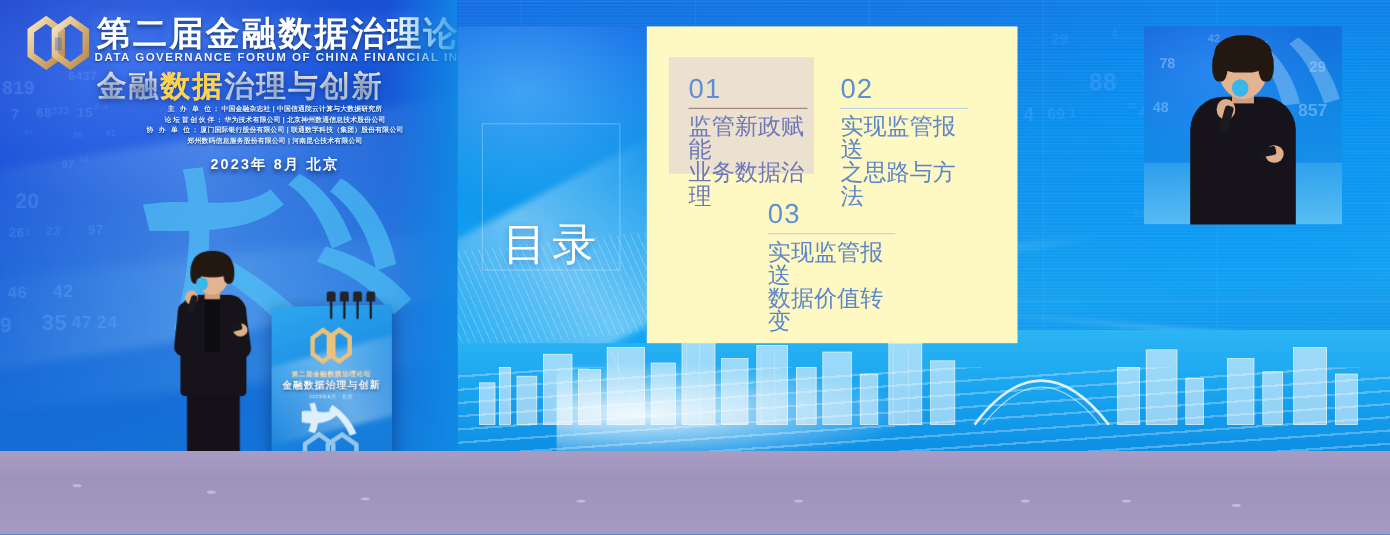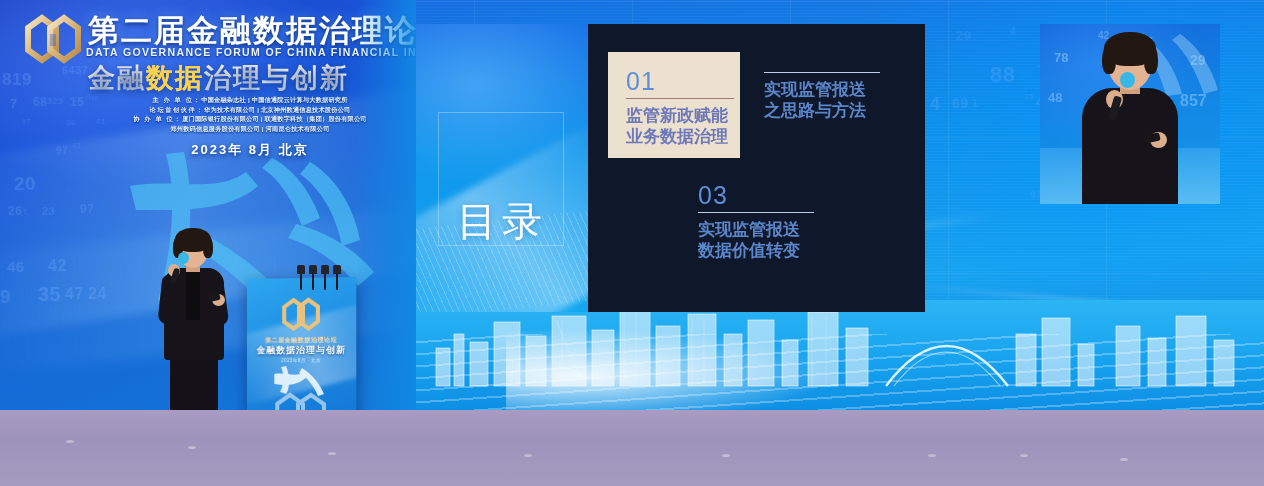--- a/index.html
+++ b/index.html
@@ -125,35 +125,35 @@
     font-family:"DejaVu Sans",sans-serif;
     text-shadow:0 2px 6px rgba(0,60,140,.35);
   }
   .toc-en{
     position:absolute;left:0;top:225px;width:172px;text-align:center;
     color:#fff;font-size:15px;font-weight:400;letter-spacing:2.2px;
   }
 
   .slide-white{
     position:absolute;left:588px;top:24px;width:337px;height:288px;
-    background:#0f172a;
+    background:#fef9c3;
   }
   .hl-box{
     position:absolute;left:20px;top:28px;width:132px;height:106px;
     background:#ece0cf;
   }
   .toc-item{position:absolute;}
   .toc-num{
     font-size:25px;color:#5d8fd6;font-weight:400;letter-spacing:1px;
     font-family:"Liberation Sans",sans-serif;line-height:26px;
   }
   .toc-rule{height:1px;background:#9d7b76;margin:4px 0 6px 0;}
   .toc-rule.blue{background:#b9cfe8;}
   .toc-text{
-    font-size:17px;line-height:21px;color:#5b86c9;font-weight:700;
+    font-size:21px;line-height:21px;color:#5b86c9;font-weight:400;
     font-family:"DejaVu Sans",sans-serif;white-space:pre-line;
   }
   .toc-text.warm{color:#6d78b8;}
 
   
   .imag{
     position:absolute;left:1040px;top:24px;width:180px;height:180px;
     overflow:hidden;
     background:
       radial-gradient(ellipse 150px 120px at 60px 40px, rgba(60,150,255,.5), rgba(0,0,0,0) 70%),
@@ -415,20 +415,21 @@
     <div class="hl-box"></div>
 
     <div class="toc-item" style="left:38px;top:44px;width:108px;">
       <div class="toc-num">01</div>
       <div class="toc-rule"></div>
       <div class="toc-text warm">监管新政赋能
 业务数据治理</div>
     </div>
 
     <div class="toc-item" style="left:176px;top:44px;width:116px;">
+      <div class="toc-num">02</div>
       <div class="toc-rule blue"></div>
       <div class="toc-text">实现监管报送
 之思路与方法</div>
     </div>
 
     <div class="toc-item" style="left:110px;top:158px;width:116px;">
       <div class="toc-num">03</div>
       <div class="toc-rule blue"></div>
       <div class="toc-text">实现监管报送
 数据价值转变</div>

